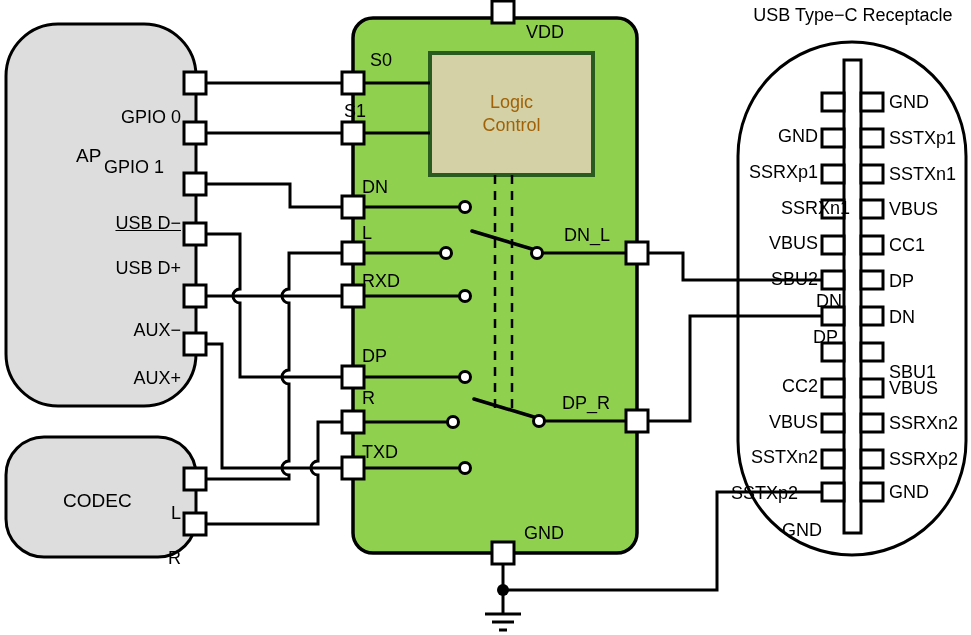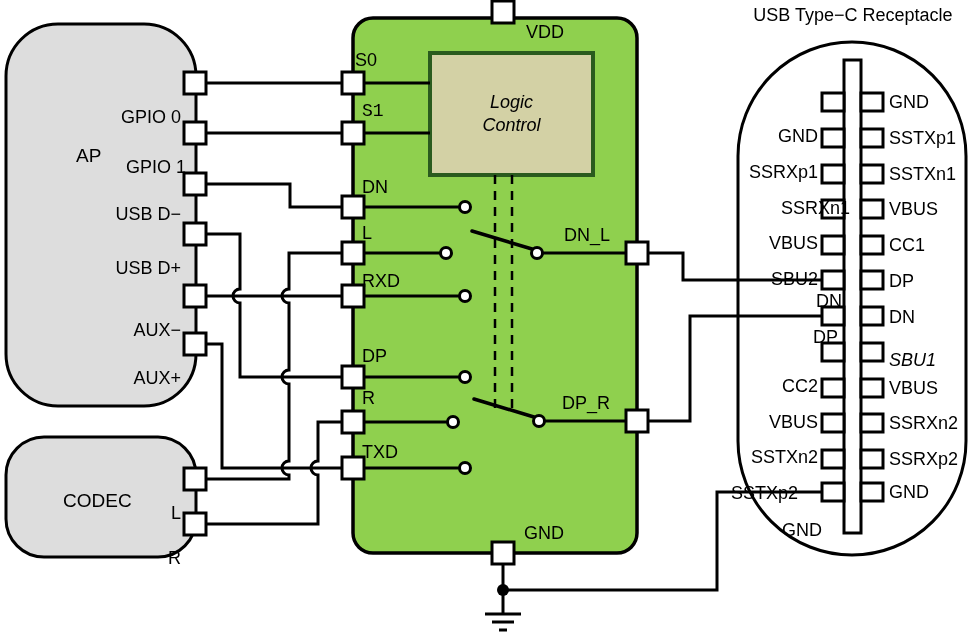--- a/index.html
+++ b/index.html
@@ -10,21 +10,21 @@
   .dash{stroke:#000;stroke-width:2.5;fill:none;stroke-dasharray:9 7;}
   .pin{fill:#fff;stroke:#000;stroke-width:3;}
   .contact{fill:#fff;stroke:#000;stroke-width:3;}
   .blade{stroke:#000;stroke-width:3.5;stroke-linecap:round;}
   .lbl{position:absolute;font-size:18px;color:#000;white-space:nowrap;
        transform:translateY(-50%);line-height:20px;}
   .r{text-align:right;margin-top:34px;}
   .big{font-size:19px;}
   #logic-text{position:absolute;left:430px;top:53px;width:163px;height:122px;
       display:flex;flex-direction:column;align-items:center;justify-content:center;
-      font-size:18px;line-height:23px;color:#000000;font-style:italic;}
+      font-size:18px;line-height:23px;color:#a16207;}
   #receptacle-title{position:absolute;left:733px;top:15px;width:240px;text-align:center;
       transform:translateY(-50%);font-size:18px;white-space:nowrap;}
 </style>
 </head>
 <body>
 
 <div id="stage">
 
   <svg id="wires-svg" width="971" height="635" viewBox="0 0 971 635">
 
@@ -128,32 +128,32 @@
     <rect class="pin" x="861" y="307" width="22" height="18"></rect>
     <rect class="pin" x="861" y="343" width="22" height="18"></rect>
     <rect class="pin" x="861" y="379" width="22" height="18"></rect>
     <rect class="pin" x="861" y="414" width="22" height="18"></rect>
     <rect class="pin" x="861" y="450" width="22" height="18"></rect>
     <rect class="pin" x="861" y="483" width="22" height="18"></rect>
   </svg>
 
   <div class="lbl big" style="left:44px;top:156px;margin-left:32px;">AP</div>
   <div class="lbl r" style="left:61px;width:120px;top:83px;">GPIO 0</div>
-  <div class="lbl r" style="left:66px;width:120px;top:133px;">GPIO 1</div>
-  <div class="lbl r" style="left:61px;width:120px;top:180px;">USB D−</div>
+  <div class="lbl r" style="left:44px;width:120px;top:133px;">GPIO 1</div>
+  <div class="lbl r" style="left:61px;width:120px;top:189px;text-decoration:underline;">USB D−</div>
   <div class="lbl r" style="left:61px;width:120px;top:234px;">USB D+</div>
   <div class="lbl r" style="left:61px;width:120px;top:296px;">AUX−</div>
   <div class="lbl r" style="left:61px;width:120px;top:344px;">AUX+</div>
 
   <div class="lbl big" style="left:63px;top:501px;">CODEC</div>
   <div class="lbl r" style="left:81px;width:100px;top:479px;">L</div>
   <div class="lbl r" style="left:81px;width:100px;top:524px;">R</div>
 
-  <div class="lbl" style="left:355px;top:60px;">S0</div>
-  <div class="lbl" style="left:362px;top:111px;font-family:Liberation Mono, monospace;">S1</div>
+  <div class="lbl" style="left:370px;top:60px;">S0</div>
+  <div class="lbl" style="left:344px;top:111px;">S1</div>
   <div class="lbl" style="left:362px;top:187px;">DN</div>
   <div class="lbl" style="left:362px;top:233px;">L</div>
   <div class="lbl" style="left:362px;top:281px;">RXD</div>
   <div class="lbl" style="left:362px;top:356px;">DP</div>
   <div class="lbl" style="left:362px;top:398px;">R</div>
   <div class="lbl" style="left:362px;top:452px;">TXD</div>
   <div class="lbl" style="left:526px;top:32px;">VDD</div>
   <div class="lbl" style="left:524px;top:533px;">GND</div>
   <div class="lbl" style="left:564px;top:235px;">DN_L</div>
   <div class="lbl" style="left:562px;top:403px;text-align:center;">DP_R</div>
@@ -178,19 +178,19 @@
   <div class="lbl r" style="left:680px;width:118px;top:459px;">SSTXp2</div>
   <div class="lbl r" style="left:704px;width:118px;top:496px;">GND</div>
 
   <div class="lbl" style="left:889px;top:102px;">GND</div>
   <div class="lbl" style="left:889px;top:138px;">SSTXp1</div>
   <div class="lbl" style="left:889px;top:174px;">SSTXn1</div>
   <div class="lbl" style="left:889px;top:209px;">VBUS</div>
   <div class="lbl" style="left:889px;top:245px;">CC1</div>
   <div class="lbl" style="left:889px;top:281px;">DP</div>
   <div class="lbl" style="left:889px;top:317px;">DN</div>
-  <div class="lbl" style="left:889px;top:360px;font-style:italic;">SBU1</div>
+  <div class="lbl" style="left:889px;top:372px;">SBU1</div>
   <div class="lbl" style="left:889px;top:388px;">VBUS</div>
   <div class="lbl" style="left:889px;top:423px;">SSRXn2</div>
   <div class="lbl" style="left:889px;top:459px;">SSRXp2</div>
   <div class="lbl" style="left:889px;top:492px;">GND</div>
 
 </div>
 
 </body></html>

